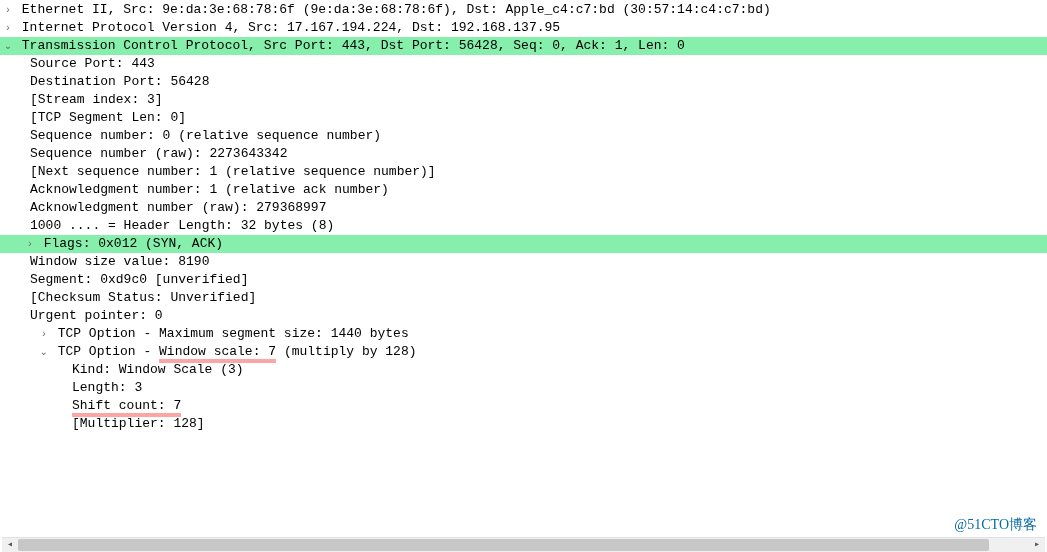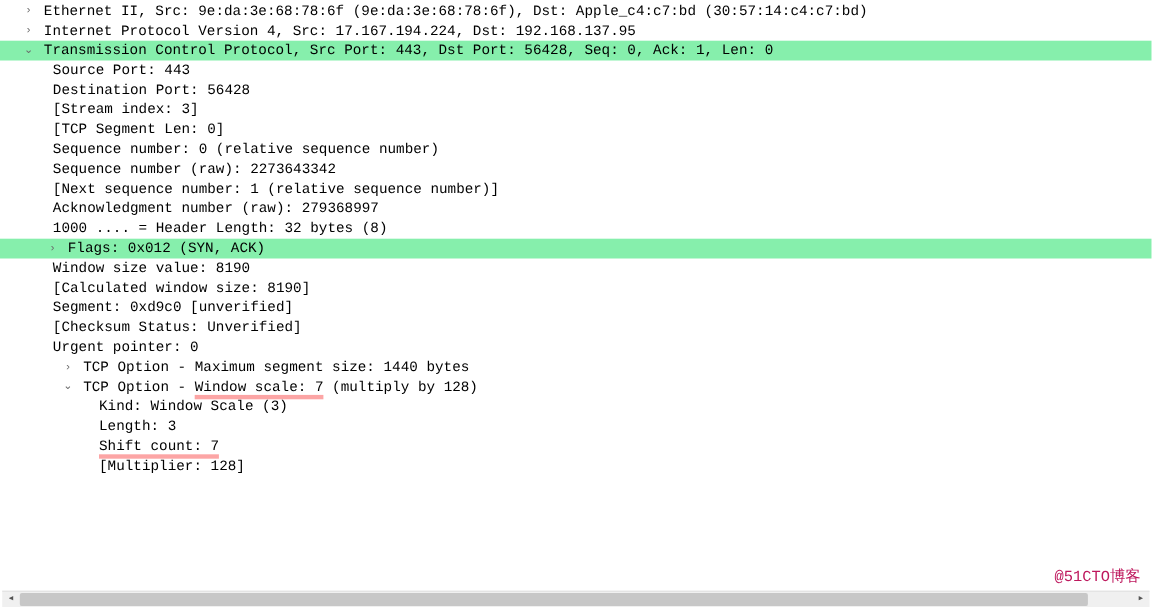--- a/index.html
+++ b/index.html
@@ -11,21 +11,21 @@
     color: #000;
     background: #fff;
     width: 1047px;
     height: 552px;
     overflow: hidden;
     position: relative;
   }
   .tree { padding: 1px 0 0 0; }
   .row {
     white-space: nowrap;
-    padding: 0 20px;
+    padding: 0 2px;
     height: 18px;
   }
   .row.sel { background: #86efac; }
   .toggle {
     display: inline-block;
     width: 12px;
     text-align: center;
     color: #6a6a6a;
     font-family: Arial, sans-serif;
     font-size: 10px;
@@ -75,22 +75,22 @@
     top: 1px;
     height: 12px;
     width: 96%;
     background: #c7c7c7;
     border-radius: 2px;
   }
   .watermark {
     position: absolute;
     right: 10px;
     bottom: 18px;
-    color: #be185d;
-    font-family: Liberation Mono, monospace;
+    color: #0369a1;
+    font-family: Liberation Serif, serif;
     font-size: 14px;
     pointer-events: none;
   }
 </style>
 </head>
 <body>
 
 <div class="tree">
 
   <div class="row ind0">
@@ -108,31 +108,31 @@
     <span>Transmission Control Protocol, Src Port: 443, Dst Port: 56428, Seq: 0, Ack: 1, Len: 0</span>
   </div>
 
   <div class="row ind2"><span class="sp"></span><span>Source Port: 443</span></div>
   <div class="row ind2"><span class="sp"></span><span>Destination Port: 56428</span></div>
   <div class="row ind2"><span class="sp"></span><span>[Stream index: 3]</span></div>
   <div class="row ind2"><span class="sp"></span><span>[TCP Segment Len: 0]</span></div>
   <div class="row ind2"><span class="sp"></span><span>Sequence number: 0    (relative sequence number)</span></div>
   <div class="row ind2"><span class="sp"></span><span>Sequence number (raw): 2273643342</span></div>
   <div class="row ind2"><span class="sp"></span><span>[Next sequence number: 1    (relative sequence number)]</span></div>
+  <div class="row ind2"><span class="sp"></span><span>Acknowledgment number: 1    (relative ack number)</span></div>
   <div class="row ind2"><span class="sp"></span><span>Acknowledgment number (raw): 279368997</span></div>
   <div class="row ind2"><span class="sp"></span><span>1000 .... = Header Length: 32 bytes (8)</span></div>
 
   <div class="row ind1 sel">
     <span class="sp"></span>
     <span class="toggle">›</span>
     <span>Flags: 0x012 (SYN, ACK)</span>
   </div>
 
   <div class="row ind2"><span class="sp"></span><span>Window size value: 8190</span></div>
-  <div class="row ind2"><span class="sp"></span><span>[Calculated window size: 8190]</span></div>
   <div class="row ind2"><span class="sp"></span><span>Segment: 0xd9c0 [unverified]</span></div>
   <div class="row ind2"><span class="sp"></span><span>[Checksum Status: Unverified]</span></div>
   <div class="row ind2"><span class="sp"></span><span>Urgent pointer: 0</span></div>
 
 
   <div class="row ind2">
     <span class="sp"></span>
     <span class="toggle">›</span>
     <span>TCP Option - Maximum segment size: 1440 bytes</span>
   </div>

